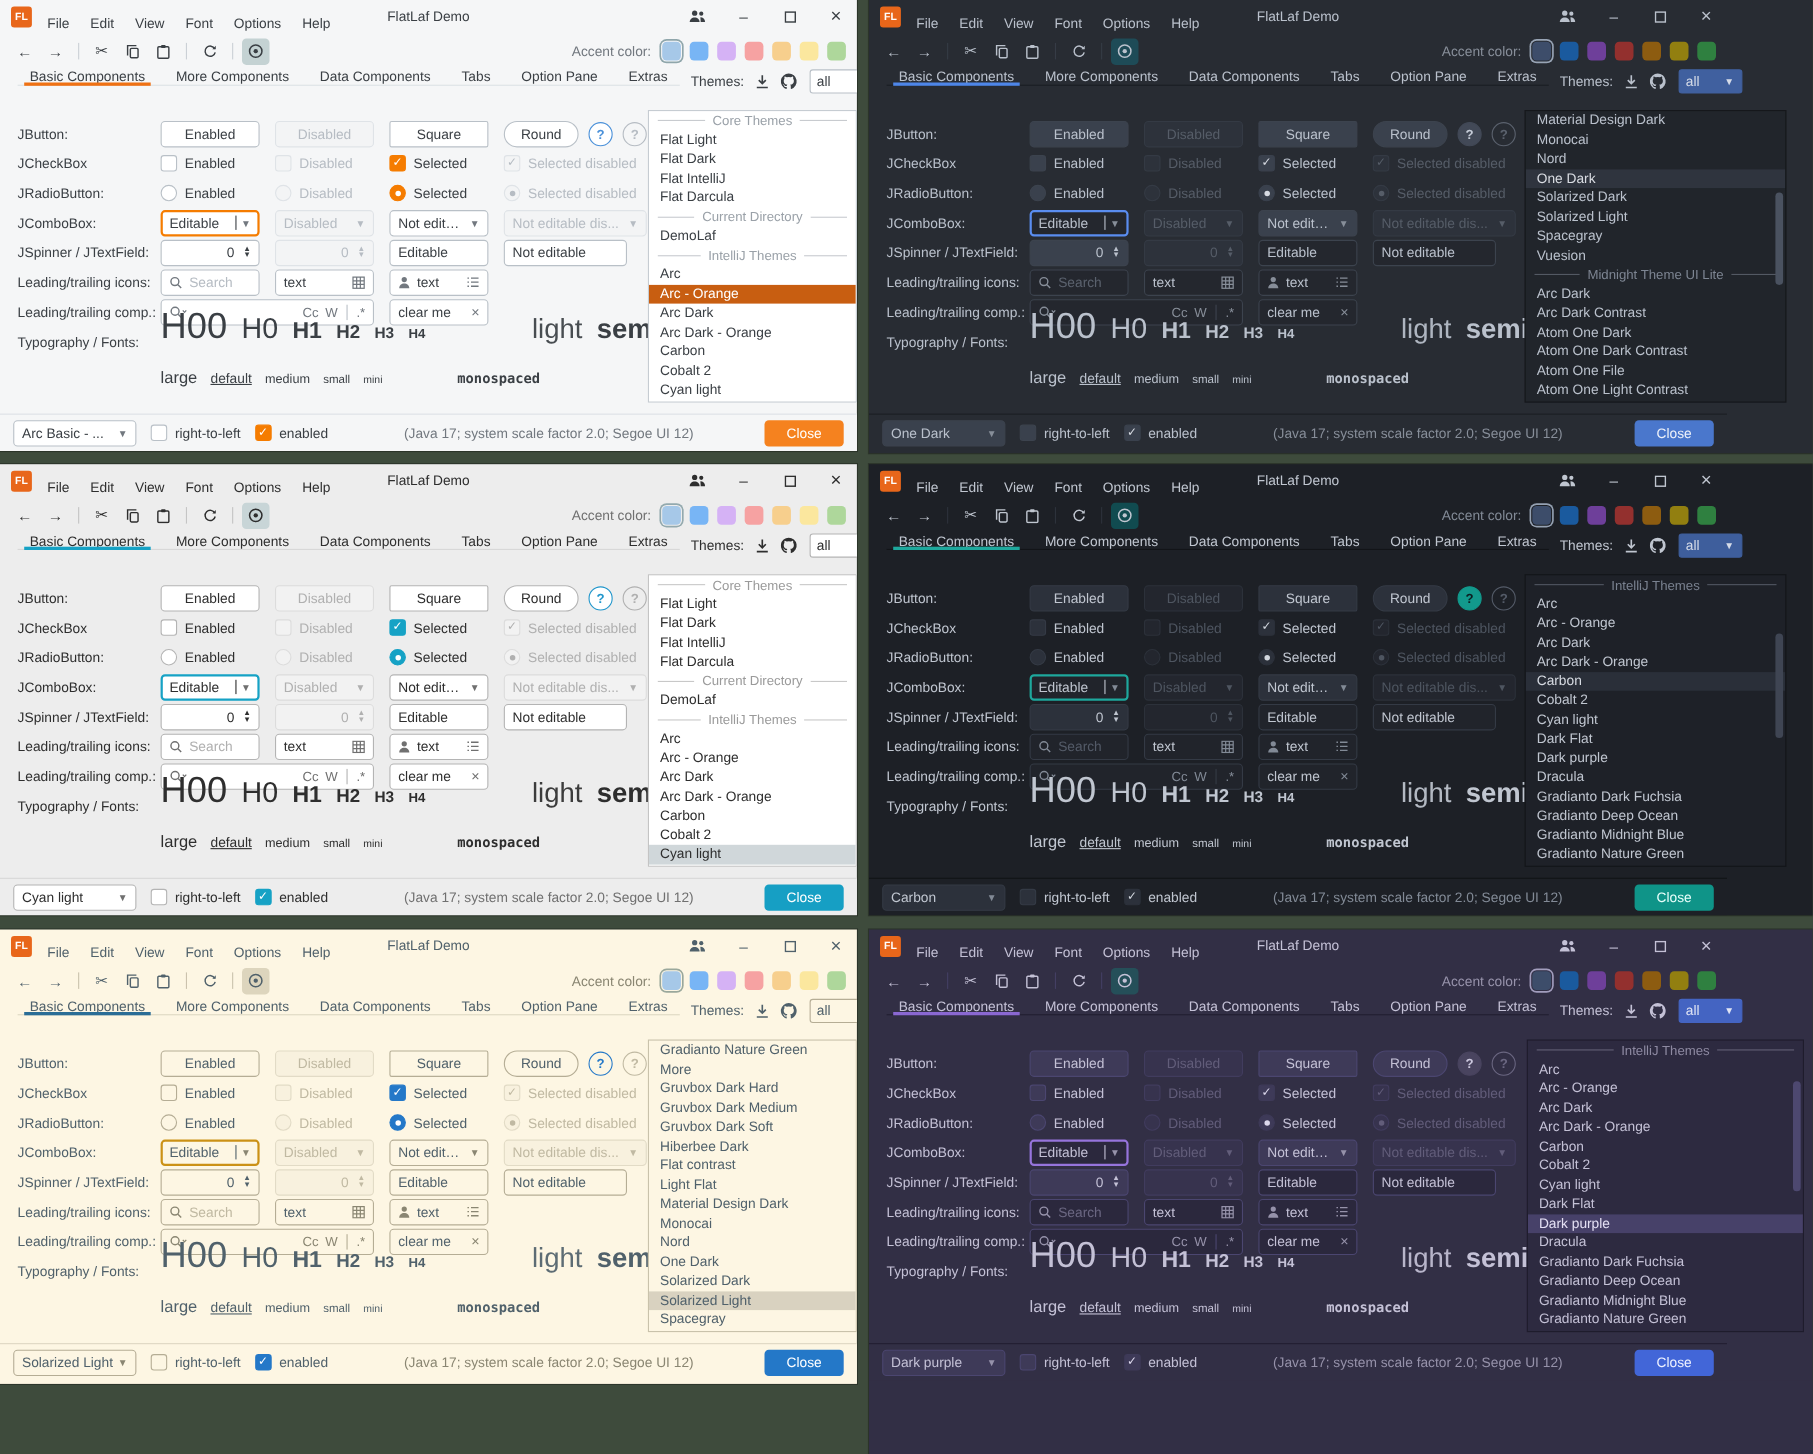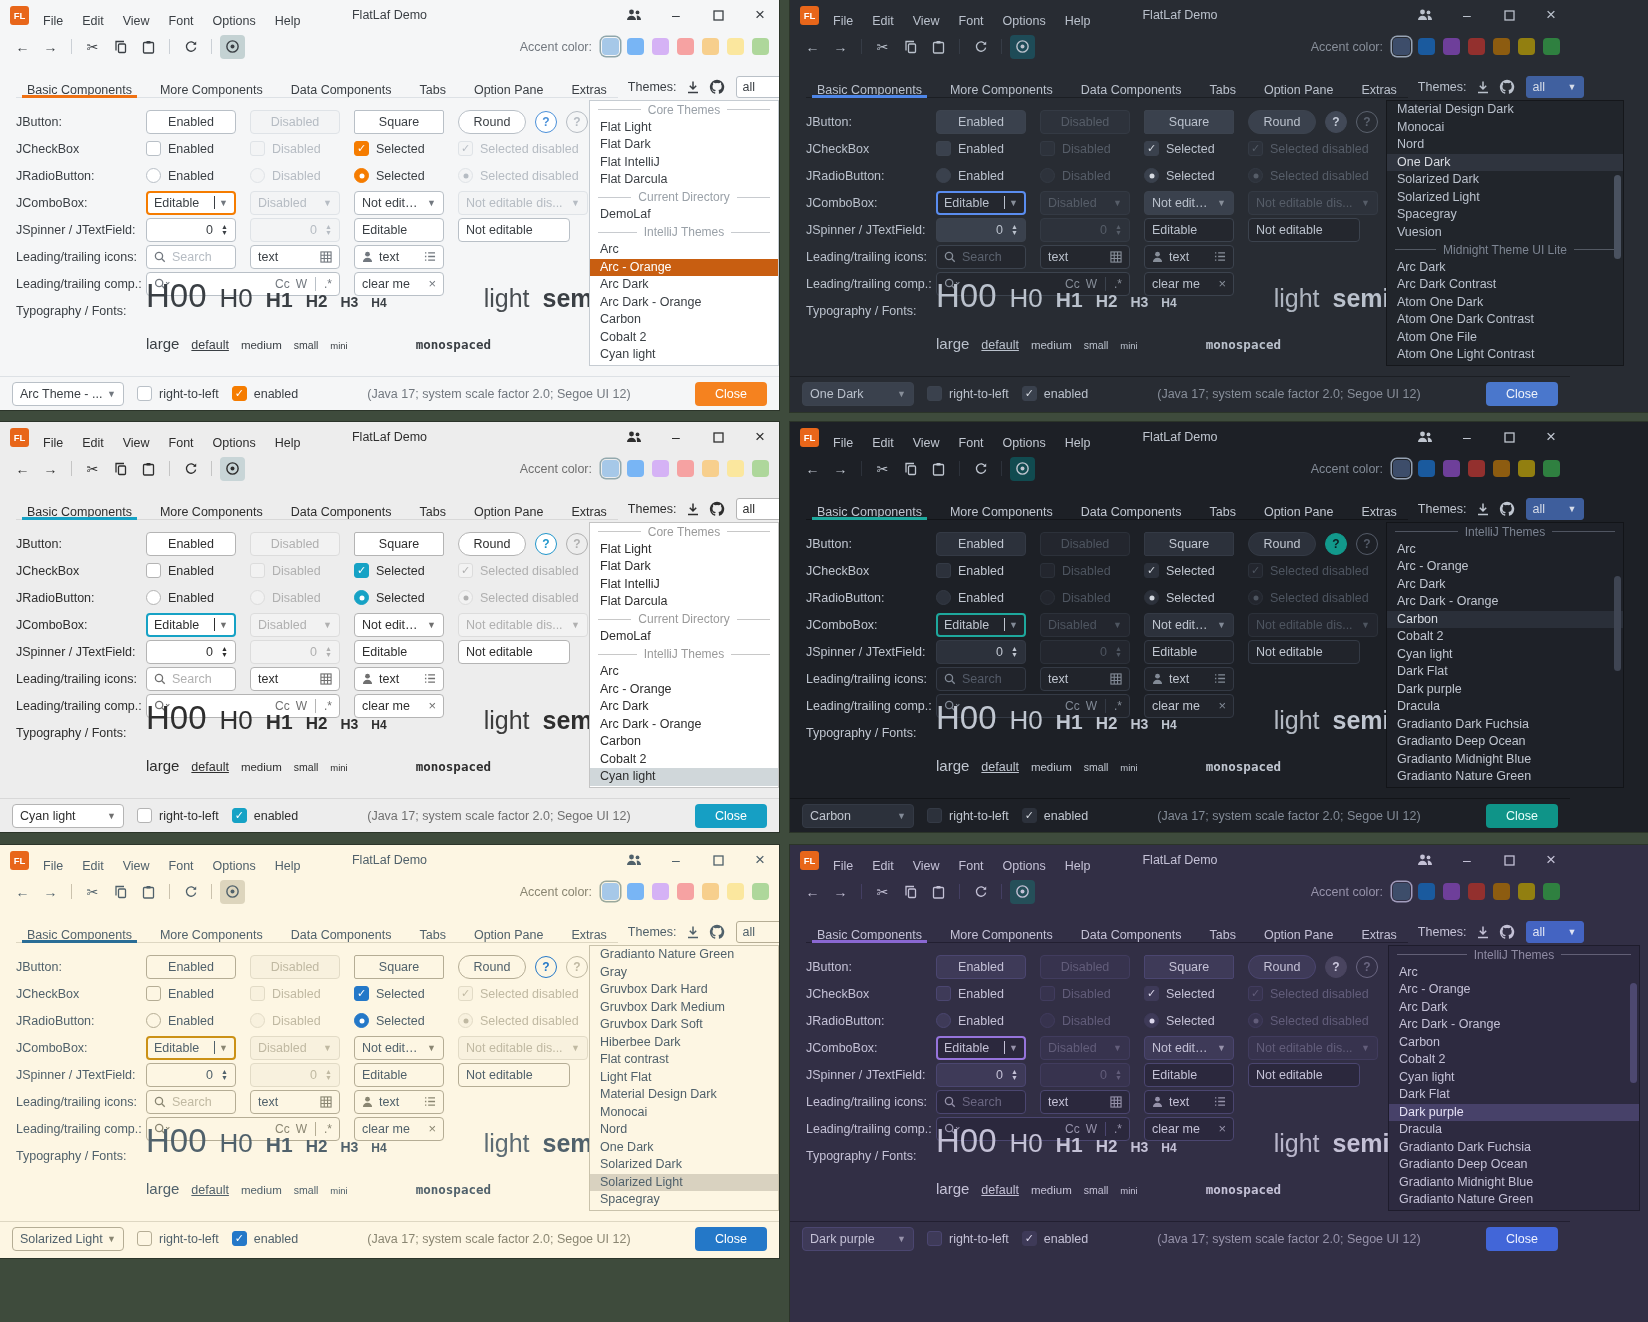--- a/index.html
+++ b/index.html
@@ -29,21 +29,21 @@
     font-size:14px;color:var(--fg);border-radius:4px;}
   .tbtn svg{display:block;}
   .tbtn.eye{background:var(--eyeBg);}
   .tsep{width:1px;height:15px;background:var(--ctrlBorder);margin:0 5px;opacity:.7;}
   .accent-row{margin-left:auto;display:flex;align-items:center;gap:8px;}
   .accent-label{color:var(--statusMuted);margin-right:2px;}
   .swatch{width:17px;height:17px;border-radius:4px;}
   .swatch.selected{box-shadow:0 0 0 1px var(--bg),0 0 0 2.5px var(--swatchRing);}
 
   
-  .tabbar{height:35px;flex:none;display:flex;align-items:flex-end;padding:0 0 0 16px;
+  .tabbar{height:35px;flex:none;display:flex;align-items:flex-start;padding:0 0 0 16px;
     width:var(--chrome);box-sizing:border-box;}
   .tabs{display:flex;gap:6px;flex:1;border-bottom:1px solid var(--border);}
   .tab{display:flex;align-items:center;padding:0 11px;position:relative;white-space:nowrap;}
   .tab.active::after{content:'';position:absolute;left:6px;right:6px;bottom:-1px;height:3px;background:var(--accent);}
   .themes-head{width:200px;flex:none;display:flex;align-items:center;gap:9px;padding-left:10px;}
   .themes-head .hicon{color:var(--fg);display:flex;}
   .all-combo{margin-left:2px;width:58px;height:22px;box-sizing:border-box;border:1px solid var(--allBorder);
     background:var(--allBg);color:var(--allFg);border-radius:3px;display:flex;align-items:center;
     justify-content:space-between;padding:0 6px;}
   .all-combo .arrow{font-size:9px;}
@@ -439,21 +439,21 @@
           <div class="list-item">Arc Dark - Orange</div>
           <div class="list-item">Carbon</div>
           <div class="list-item">Cobalt 2</div>
           <div class="list-item">Cyan light</div>
           <div class="list-item">Dark Flat</div>
         </div>
   </div>
 
   <div class="statusbar">
     <div class="combo theme-combo">
-      <span class="val">Arc Theme - ...</span>
+      <span class="val">Arc Basic - ...</span>
           <span class="arrow">▼</span>
     </div>
     <label class="cb">
       <span class="box"></span>
           <span>right-to-left</span>
     </label>
     <label class="cb">
       <span class="box checked">✓</span>
           <span>enabled</span>
     </label>
@@ -1683,21 +1683,21 @@
           <span class="t-medium">medium</span>
           <span class="t-small">small</span>
           <span class="t-mini">mini</span>
           <span class="t-mono">monospaced</span>
         </div>
       </div>
     </div>
 
     <div class="themes-list">
           <div class="list-item">Gradianto Nature Green</div>
-          <div class="list-item">Gray</div>
+          <div class="list-item">More</div>
           <div class="list-item">Gruvbox Dark Hard</div>
           <div class="list-item">Gruvbox Dark Medium</div>
           <div class="list-item">Gruvbox Dark Soft</div>
           <div class="list-item">Hiberbee Dark</div>
           <div class="list-item">Flat contrast</div>
           <div class="list-item">Light Flat</div>
           <div class="list-item">Material Design Dark</div>
           <div class="list-item">Monocai</div>
           <div class="list-item">Nord</div>
           <div class="list-item">One Dark</div>

